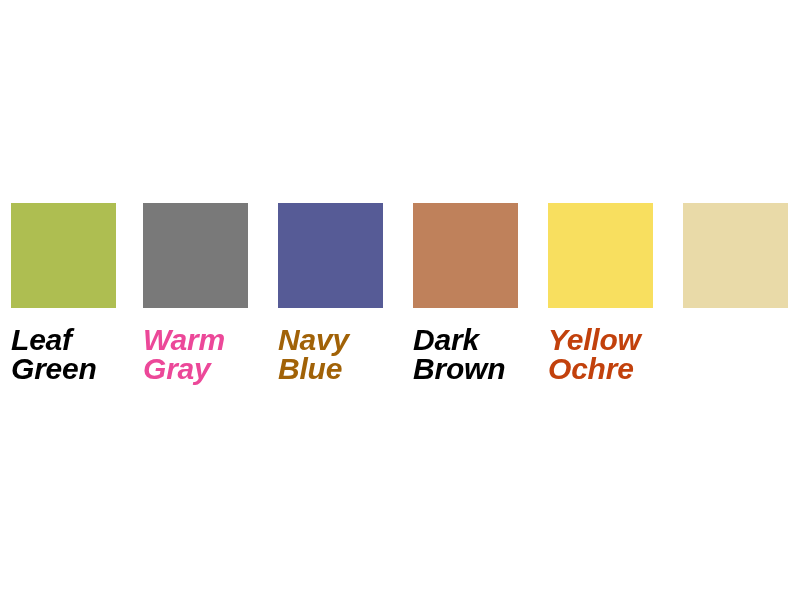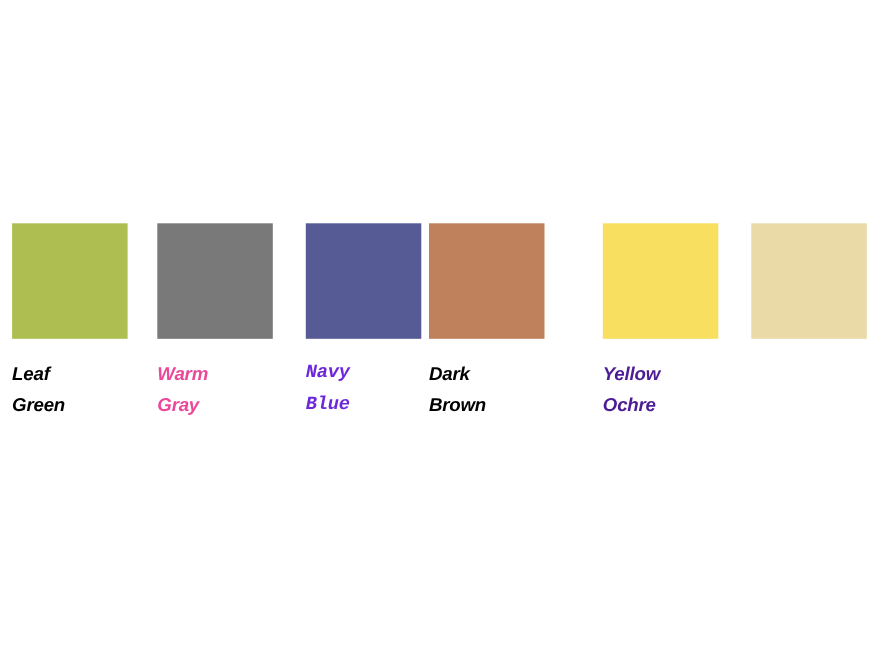--- a/index.html
+++ b/index.html
@@ -32,33 +32,33 @@
     width: 105px;
     height: 105px;
     display: block;
   }
 
   .swatch-label {
     margin-top: 17px;
     font-family: "Liberation Sans", sans-serif;
     font-weight: bold;
     font-style: italic;
-    font-size: 17px;
+    font-size: 30px;
     line-height: 29px;
     letter-spacing: -0.2px;
     color: #000000;
     white-space: pre-line;
     -webkit-font-smoothing: antialiased;
   }
 
   
   .col-0 { left: 11px; }
   .col-1 { left: 143px; }
   .col-2 { left: 278px; }
-  .col-3 { left: 390px; }
+  .col-3 { left: 413px; }
   .col-4 { left: 548px; }
   .col-5 { left: 683px; }
 </style>
 </head>
 <body style="background-color: rgb(255, 255, 255);">
 
 <div id="palette-board">
 
   <div class="swatch-column col-0">
     <span class="swatch-chip" style="background-color: rgb(174, 190, 81);"></span>
@@ -67,33 +67,33 @@
   </div>
 
   <div class="swatch-column col-1">
     <span class="swatch-chip" style="background-color: rgb(121, 121, 121);"></span>
     <div class="swatch-label" style="color: #ec4899;">Warm
 Gray</div>
   </div>
 
   <div class="swatch-column col-2">
     <span class="swatch-chip" style="background-color: rgb(86, 91, 150);"></span>
-    <div class="swatch-label" style="color: #6d28d9; font-family: Liberation Mono, monospace;">Navy
+    <div class="swatch-label" style="color: #a16207;">Navy
 Blue</div>
   </div>
 
   <div class="swatch-column col-3">
     <span class="swatch-chip" style="background-color: rgb(191, 129, 91);"></span>
     <div class="swatch-label" style="color: rgb(0, 0, 0);">Dark
 Brown</div>
   </div>
 
   <div class="swatch-column col-4">
     <span class="swatch-chip" style="background-color: rgb(248, 223, 95);"></span>
-    <div class="swatch-label" style="color: #4c1d95;">Yellow
+    <div class="swatch-label" style="color: #c2410c;">Yellow
 Ochre</div>
   </div>
 
   <div class="swatch-column col-5">
     <span class="swatch-chip" style="background-color: rgb(233, 218, 168);"></span>
   </div>
 
 </div>
 
 </body></html>

